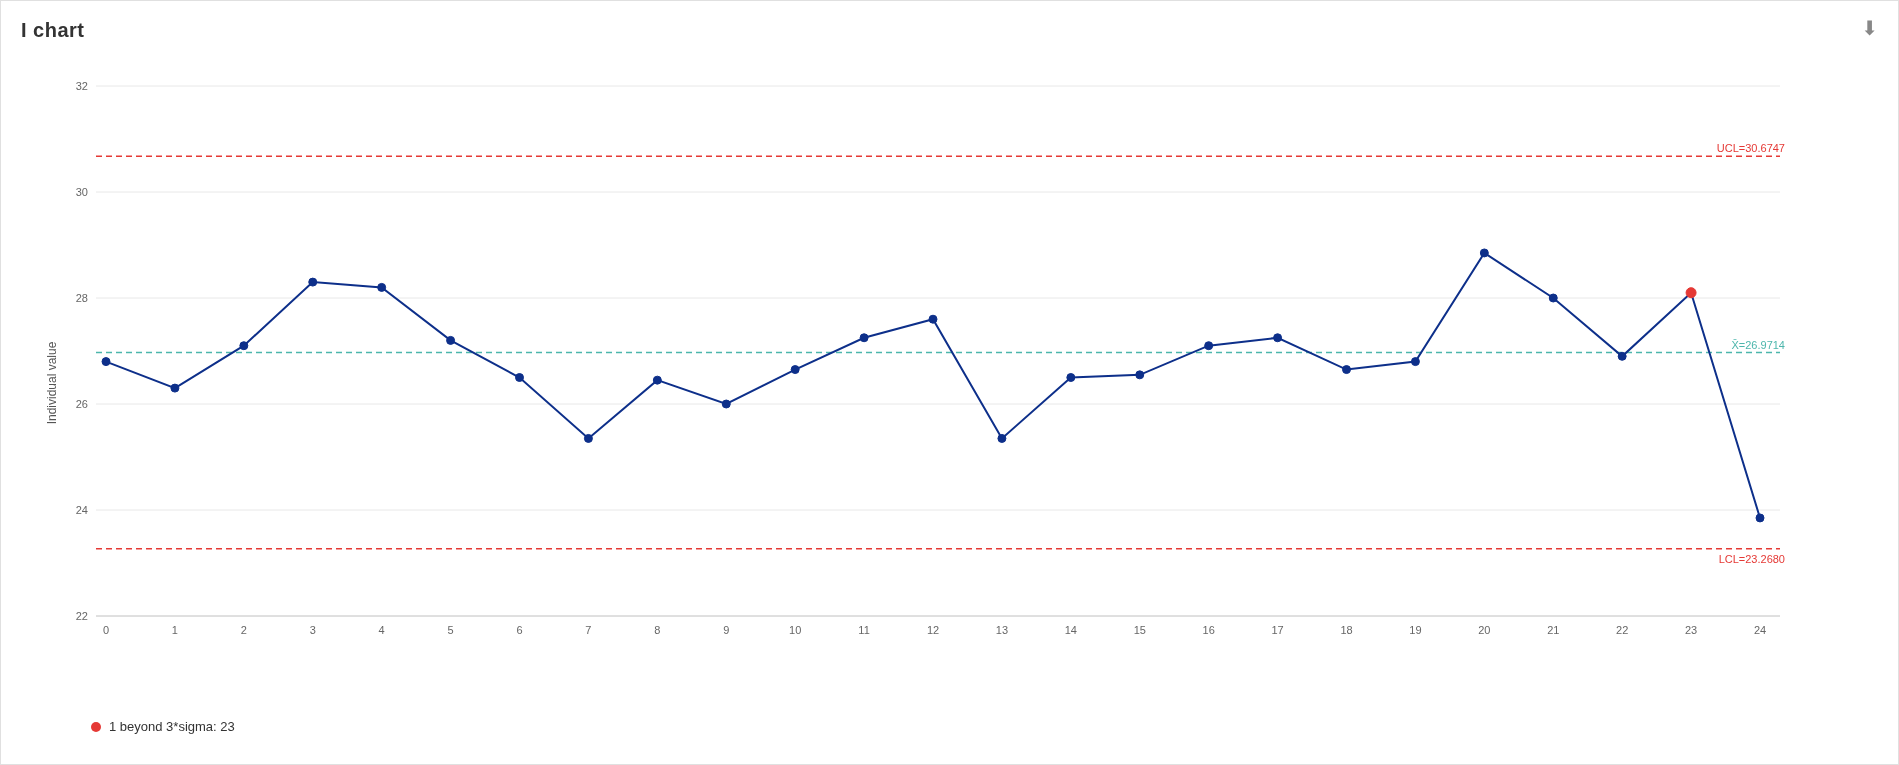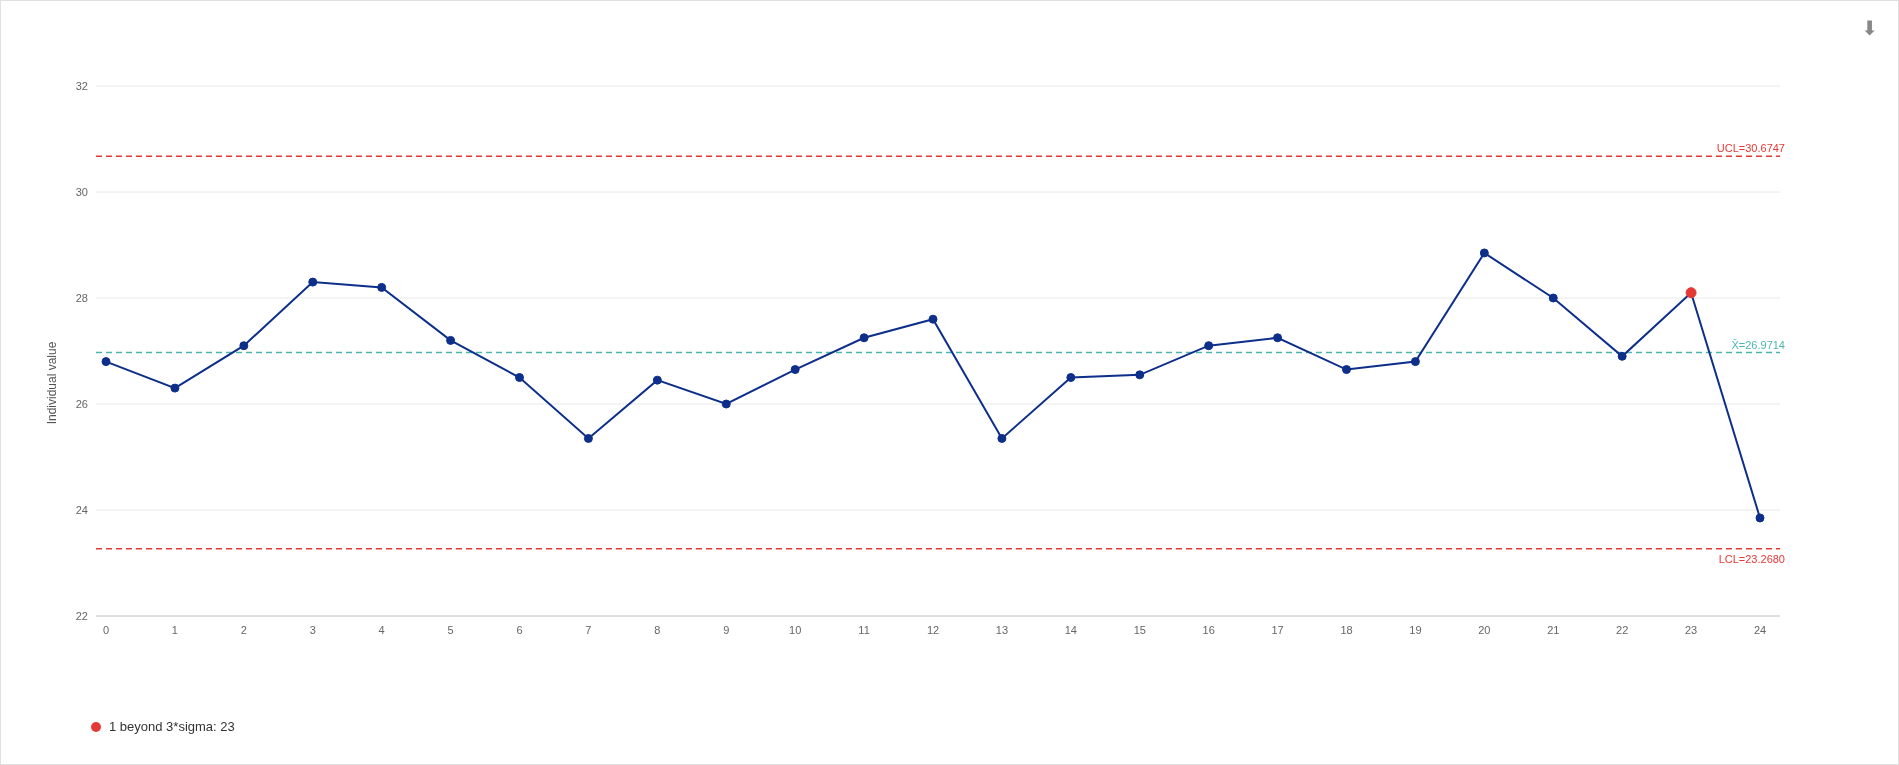--- a/index.html
+++ b/index.html
@@ -61,20 +61,21 @@
     svg.main-chart {
       width: 100%;
       height: 100%;
       overflow: visible;
     }
   </style>
 </head>
 <body>
 
 <div class="chart-container">
+  <div class="chart-title">I chart</div>
   <div class="download-icon">⬇</div>
   <div class="y-axis-label">Individual value</div>
 
   <svg class="main-chart" style="position: absolute; inset: 75px 110px 120px 75px; width: 1714px; height: 570px;" width="1714" height="570">
   <line x1="20" y1="540" x2="1704" y2="540" stroke="#e8e8e8" stroke-width="1"></line>
       <text x="12" y="544" text-anchor="end" font-size="11" fill="#666">22</text>
       <line x1="20" y1="434" x2="1704" y2="434" stroke="#e8e8e8" stroke-width="1"></line>
       <text x="12" y="438" text-anchor="end" font-size="11" fill="#666">24</text>
       <line x1="20" y1="328" x2="1704" y2="328" stroke="#e8e8e8" stroke-width="1"></line>
       <text x="12" y="332" text-anchor="end" font-size="11" fill="#666">26</text>

